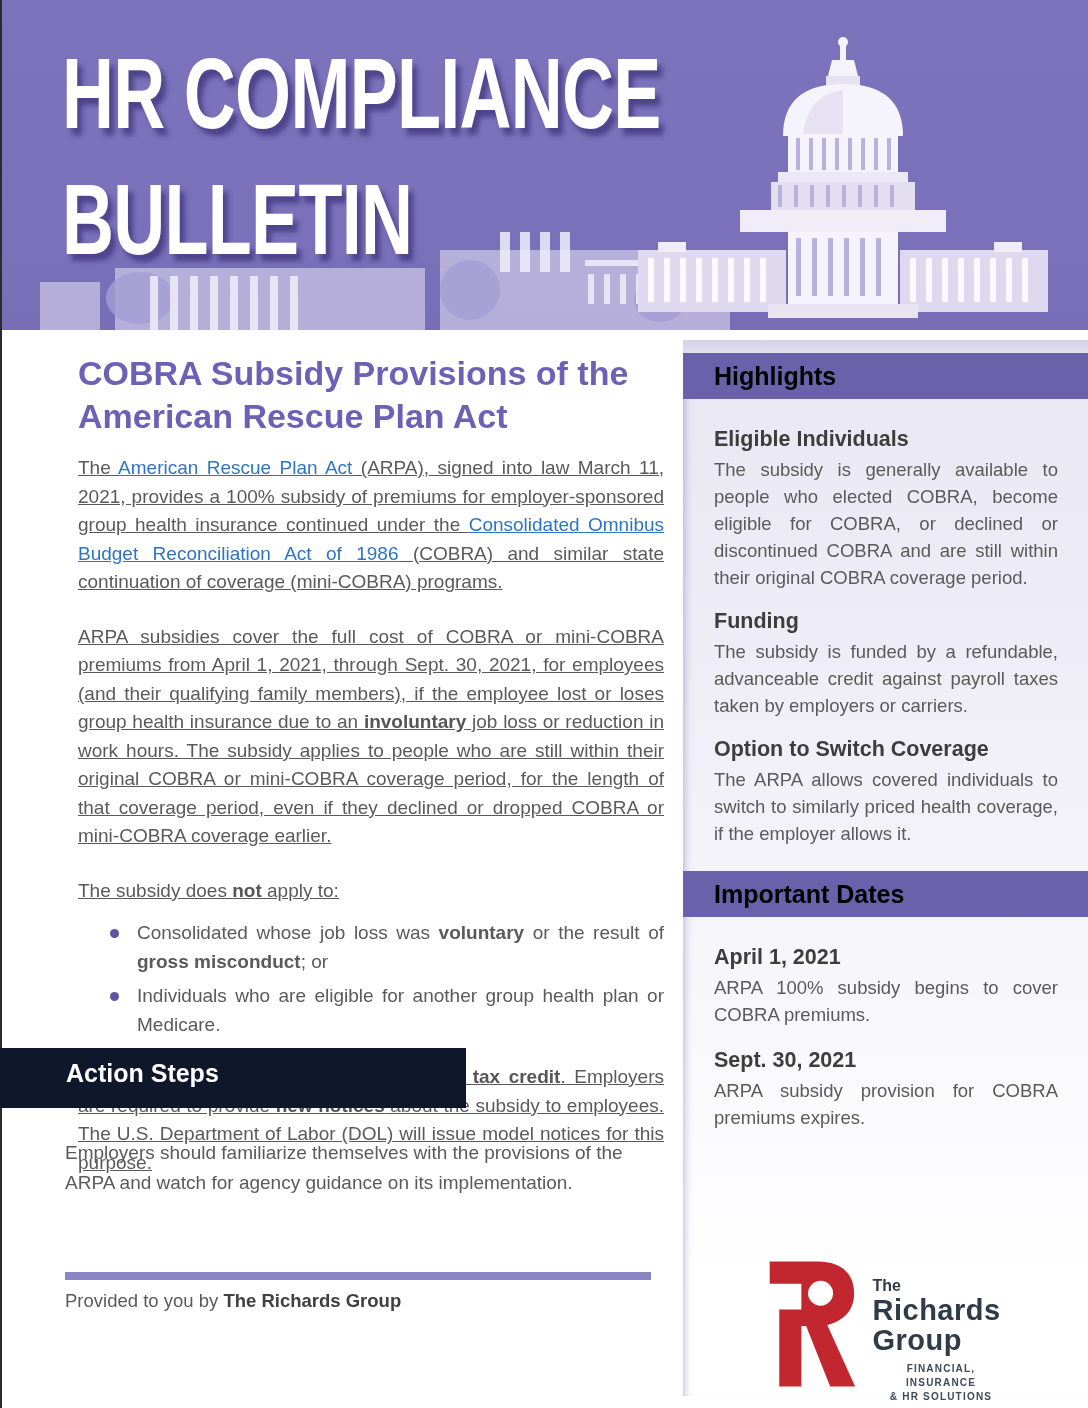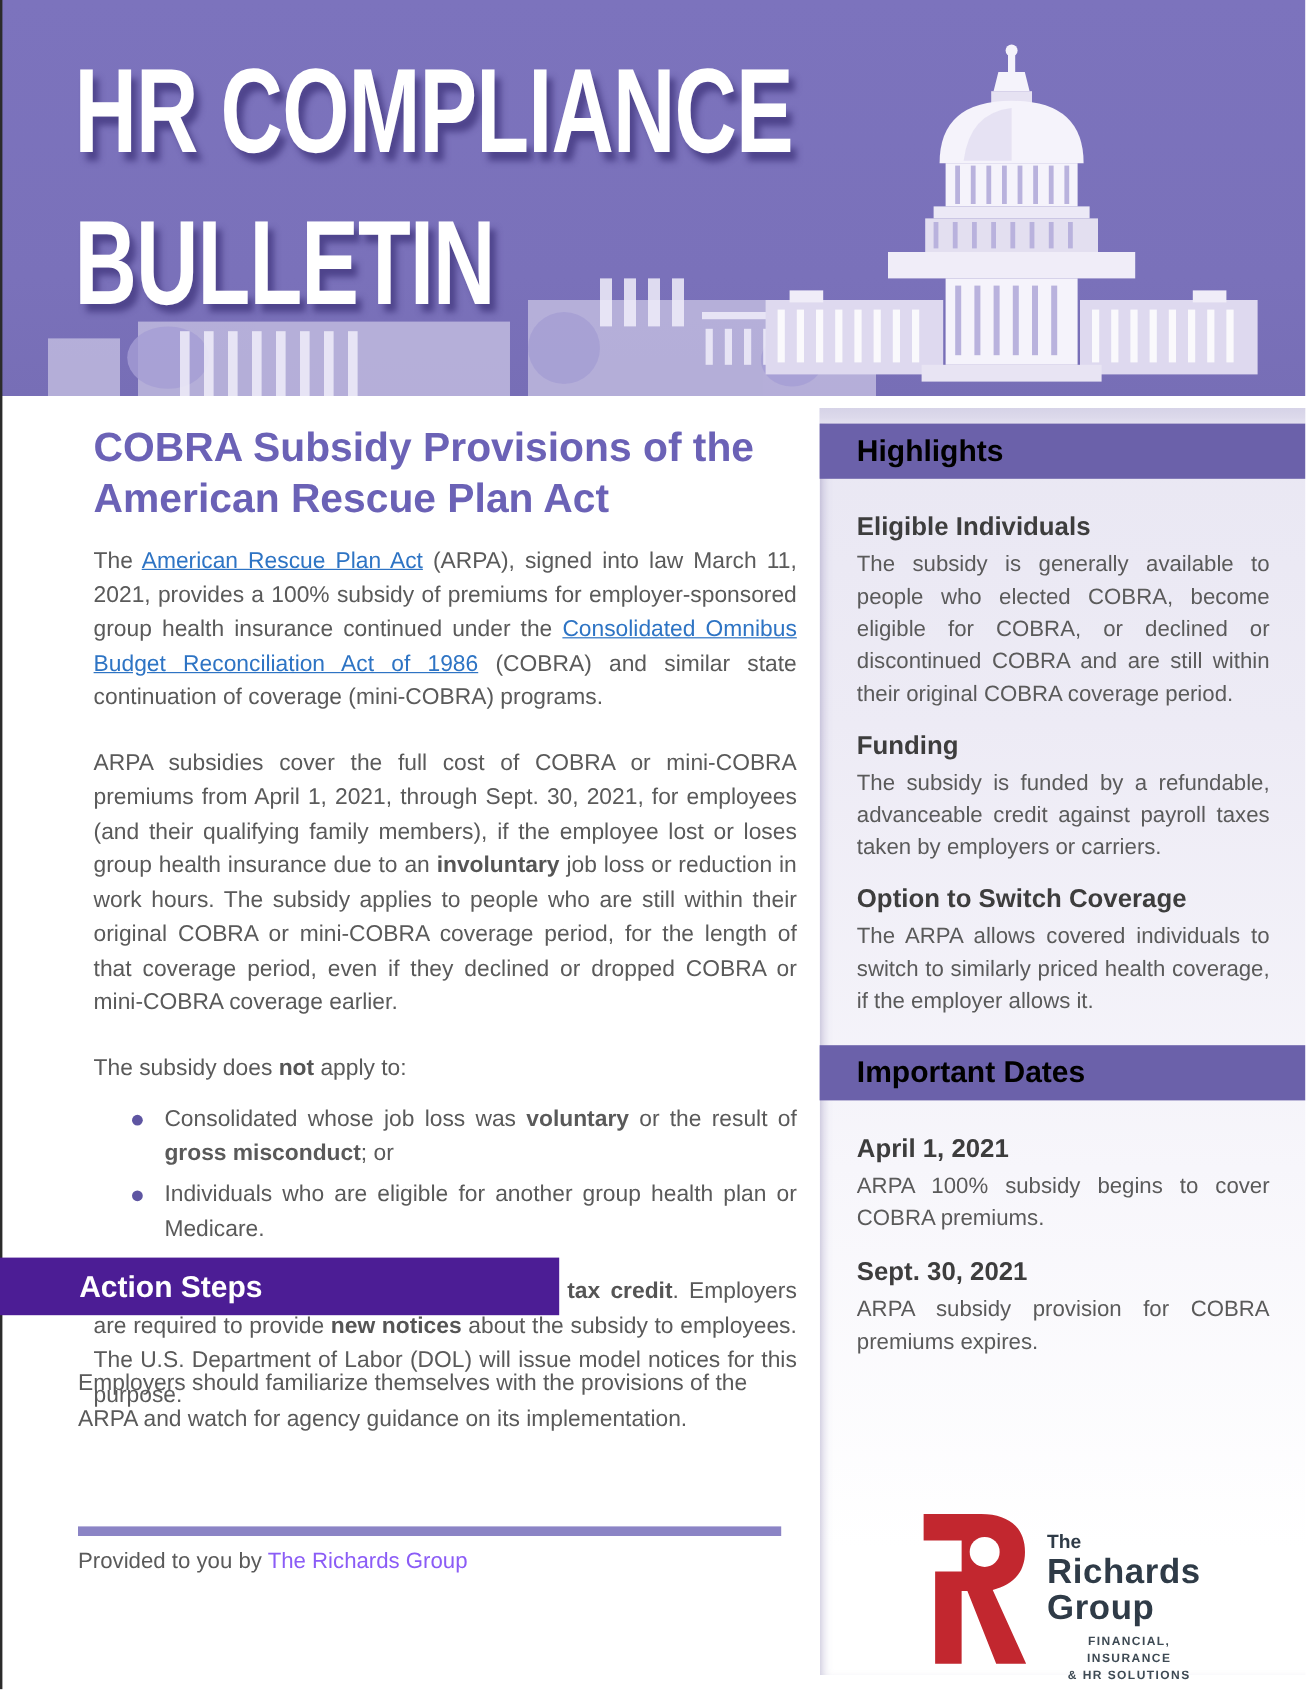--- a/index.html
+++ b/index.html
@@ -13,37 +13,37 @@
   
   .hero{position:absolute;left:0;top:0;width:1088px;height:330px;background:linear-gradient(180deg,#7c73bd 0%,#7a71ba 70%,#776eb6 100%);overflow:hidden;}
   .skyline{position:absolute;left:0;bottom:0;}
   .capitol{position:absolute;right:30px;bottom:-6px;}
   .hero-title{position:absolute;left:62px;top:30px;margin:0;color:#ffffff;font-weight:700;z-index:5;}
   .hero-line{display:block;font-size:100px;line-height:126px;letter-spacing:-1px;transform:scaleX(0.72);transform-origin:left center;text-shadow:7px 7px 6px rgba(70,60,132,0.85);}
 
   
   .main-col{position:absolute;left:78px;top:352px;width:586px;}
   .article-title{margin:0 0 16px 0;font-size:34px;line-height:43px;font-weight:700;color:#6b62b6;}
-  .body-p{margin:0 0 26px 0;font-size:19px;line-height:28.5px;color:#5a5a5a;text-align:justify;}
+  .body-p{margin:0 0 26px 0;font-size:19px;line-height:28.5px;color:#5a5a5a;text-align:justify;text-decoration:underline;}
   .body-p b{color:#555555;}
   .lead-p{margin-bottom:14px;}
   .link{color:#2e74c4;text-decoration:underline;}
   .bullets{list-style:none;margin:0 0 24px 0;padding:0 0 0 30px;}
   .bullets li{position:relative;padding-left:29px;margin-bottom:6px;font-size:19px;line-height:28.5px;color:#5a5a5a;text-align:justify;}
   .bullets li::before{content:"";position:absolute;left:2px;top:10px;width:9px;height:9px;border-radius:50%;background:#5e55a2;}
 
   
-  .action-banner{position:absolute;left:0;top:1048px;width:466px;height:48px;background:#4c1d95;color:#ffffff;
+  .action-banner{position:absolute;left:0;top:1048px;width:466px;height:60px;background:#0f172a;color:#ffffff;
     font-size:25px;font-weight:700;line-height:50px;padding-left:66px;box-sizing:border-box;z-index:60;}
   .action-body{position:absolute;left:65px;top:1138px;width:586px;margin:0;font-size:19px;line-height:30px;color:#5a5a5a;}
 
   
   .divider{position:absolute;left:65px;top:1272px;width:586px;height:8px;background:#8b84c5;}
   .footer-line{position:absolute;left:65px;top:1290px;margin:0;font-size:18.5px;color:#5a5a5a;}
-  .brand{color:#8b5cf6;font-weight:400;}
+  .brand{color:#404040;font-weight:700;}
 
   
   .sidebar{position:absolute;left:683px;top:340px;width:405px;height:1056px;
     background:linear-gradient(180deg,#e9e7f3 0%,#edebf5 25%,#f7f6fb 60%,#ffffff 90%);
     box-shadow:inset 7px 0 9px -6px rgba(100,92,150,0.45);}
   .sb-texture{height:13px;background:linear-gradient(180deg,#d6d3e7 0%,#dcd9eb 60%,#e4e1f0 100%);}
   .sb-banner{height:46px;background:#6b61aa;color:#000000;font-size:25px;font-weight:700;line-height:46px;padding-left:31px;}
   .sb-content{padding:28px 30px 6px 31px;}
   .sb-section{margin-bottom:18px;}
   .sb-heading{margin:0 0 4px 0;font-size:21.5px;font-weight:700;color:#3d3d3d;}

